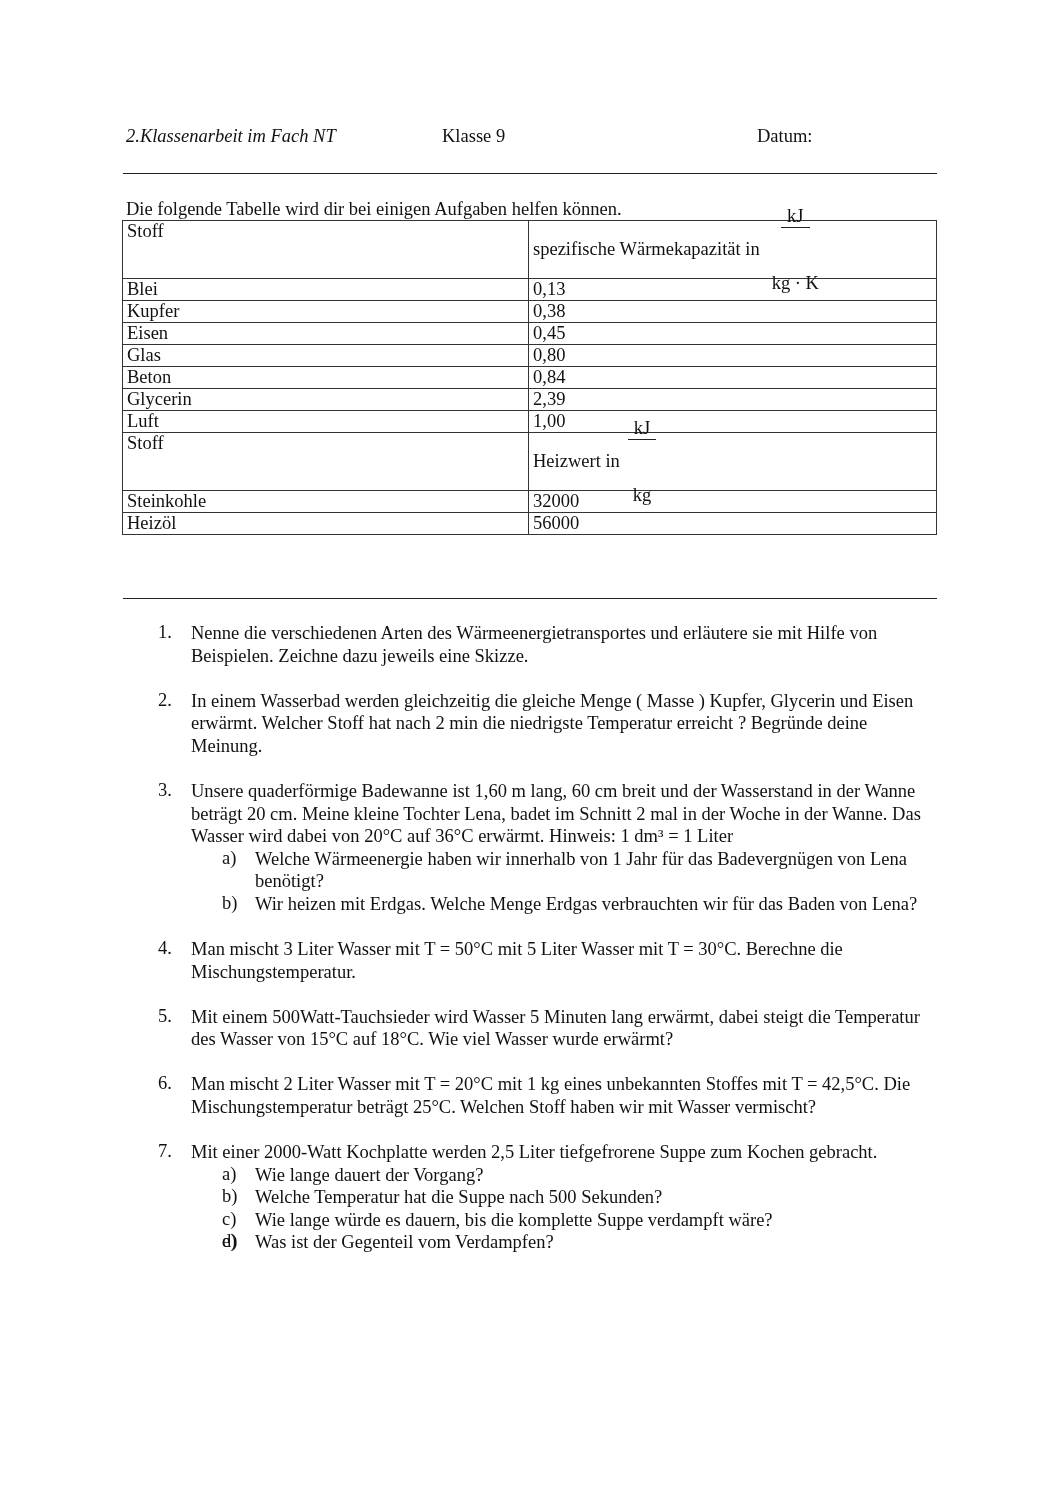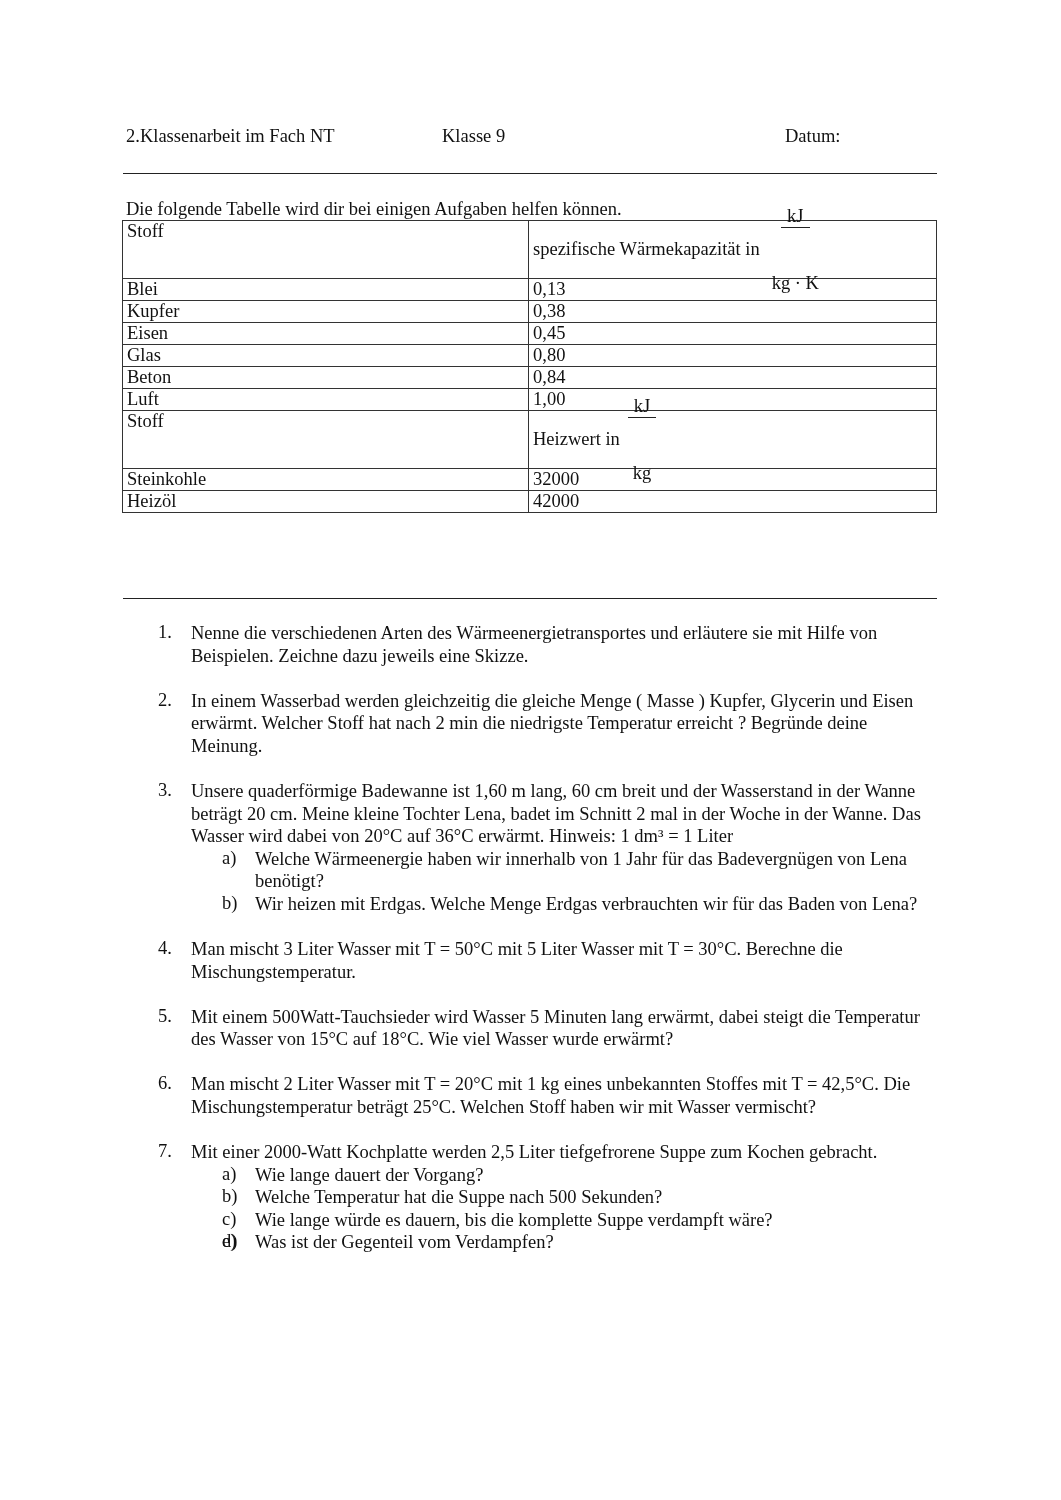--- a/index.html
+++ b/index.html
@@ -3,23 +3,23 @@
 <meta charset="utf-8">
 <style>
   html, body { margin: 0; padding: 0; background: #ffffff; }
   body {
     width: 1061px; height: 1500px; position: relative; overflow: hidden;
     font-family: "Liberation Serif", "DejaVu Serif", serif;
     color: #111; font-size: 18.5px;
   }
   .header { position: absolute; top: 126px; left: 126px; width: 810px; height: 24px; }
   .header span { position: absolute; top: 0; white-space: nowrap; }
-  .h-title { left: 0; }
+  .h-title { left: 0; font-style: italic; }
   .h-class { left: 316px; }
-  .h-date { left: 631px; margin-left: 28px; }
+  .h-date { left: 631px; }
   .rule { position: absolute; left: 123px; width: 814px; height: 0; border-top: 1.5px solid #222; }
   .rule1 { top: 173px; }
   .rule2 { top: 598px; }
   .intro { position: absolute; top: 199px; left: 126px; white-space: nowrap; }
   table.data {
     position: absolute; top: 220px; left: 122px; width: 815px;
     border-collapse: collapse; table-layout: fixed;
   }
   table.data td {
     border: 1.5px solid #333; padding: 0 4px; vertical-align: top;
@@ -85,20 +85,24 @@
       </tr>
     <tr>
         <td>Glas</td>
         <td>0,80</td>
       </tr>
     <tr>
         <td>Beton</td>
         <td>0,84</td>
       </tr>
     <tr>
+        <td>Glycerin</td>
+        <td>2,39</td>
+      </tr>
+    <tr>
         <td>Luft</td>
         <td>1,00</td>
       </tr>
     <tr class="hdr2">
       <td>Stoff</td>
       <td>
         <div class="unit-wrap">
           <span>Heizwert in</span>
           <span class="frac">
             <span class="num">kJ</span>
@@ -106,21 +110,21 @@
           </span>
         </div>
       </td>
     </tr>
     <tr>
         <td>Steinkohle</td>
         <td>32000</td>
       </tr>
     <tr>
         <td>Heizöl</td>
-        <td>42000</td>
+        <td>56000</td>
       </tr>
   </tbody>
 </table>
 
 <div class="rule rule2"></div>
 
 <div class="tasks">
   <div class="task">
     <span class="num">1.</span>
     <div class="text">Nenne die verschiedenen Arten des Wärmeenergietransportes und erläutere sie mit Hilfe von Beispielen. Zeichne dazu jeweils eine Skizze.</div>

